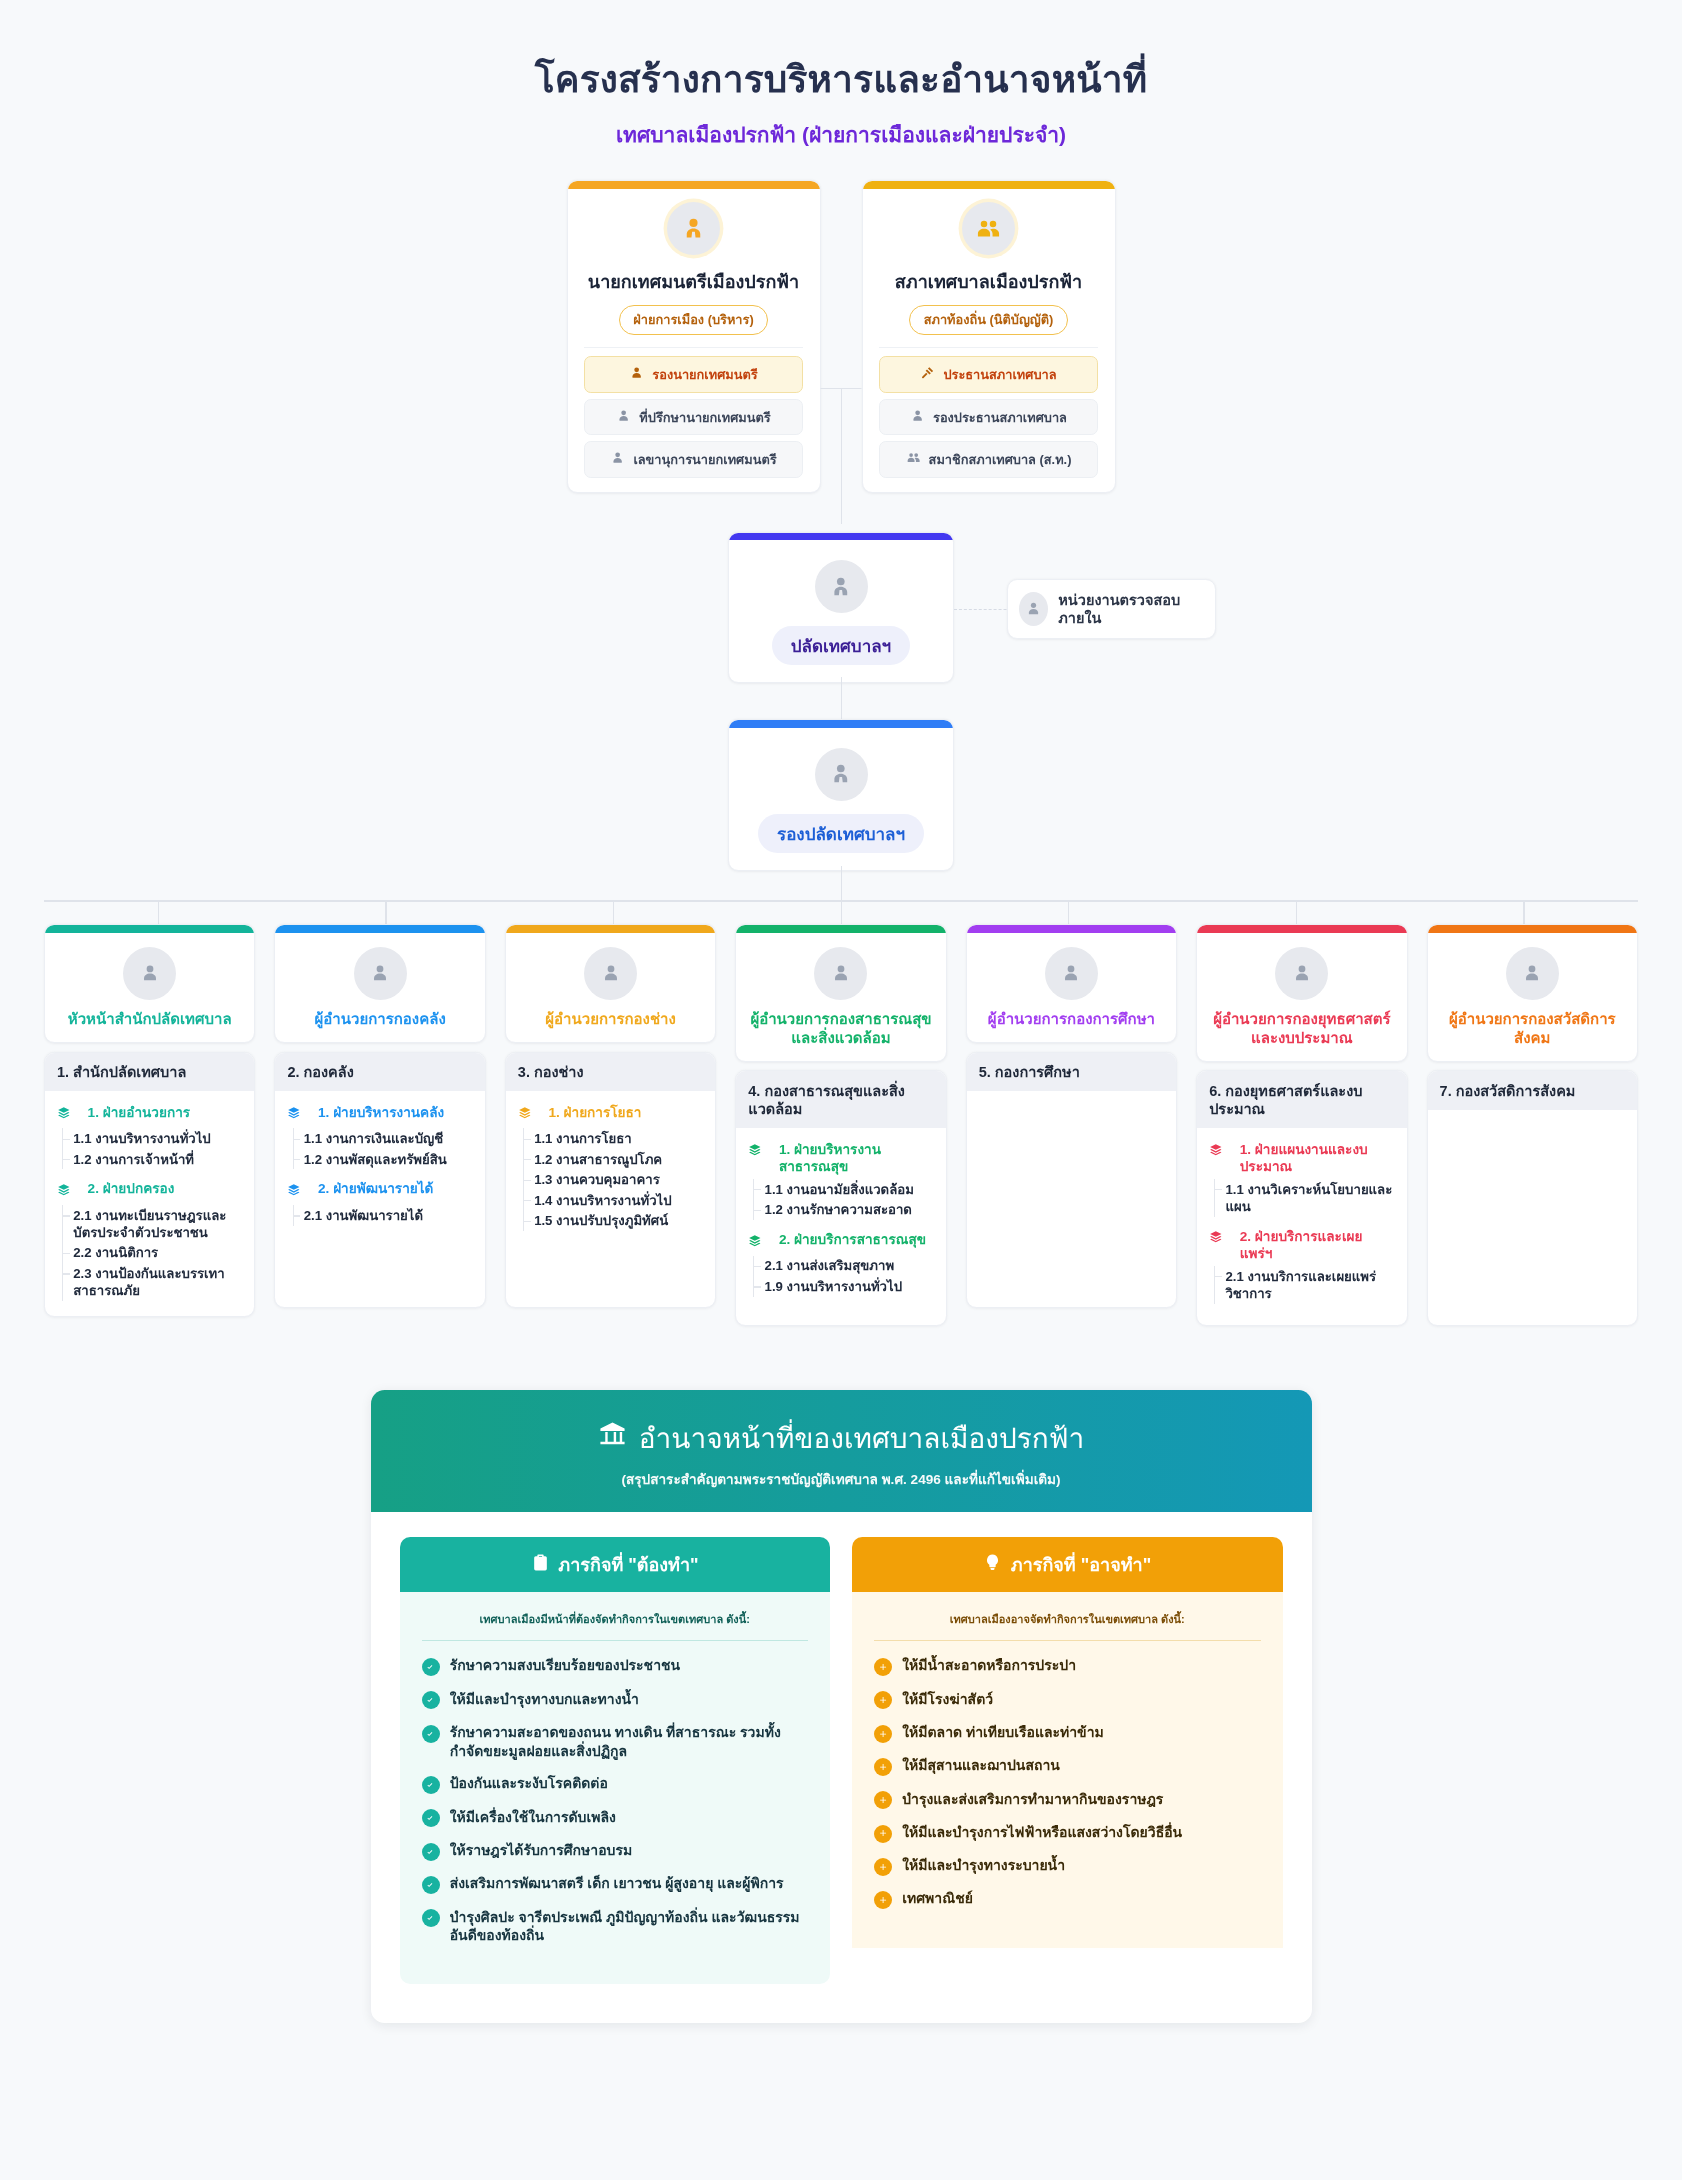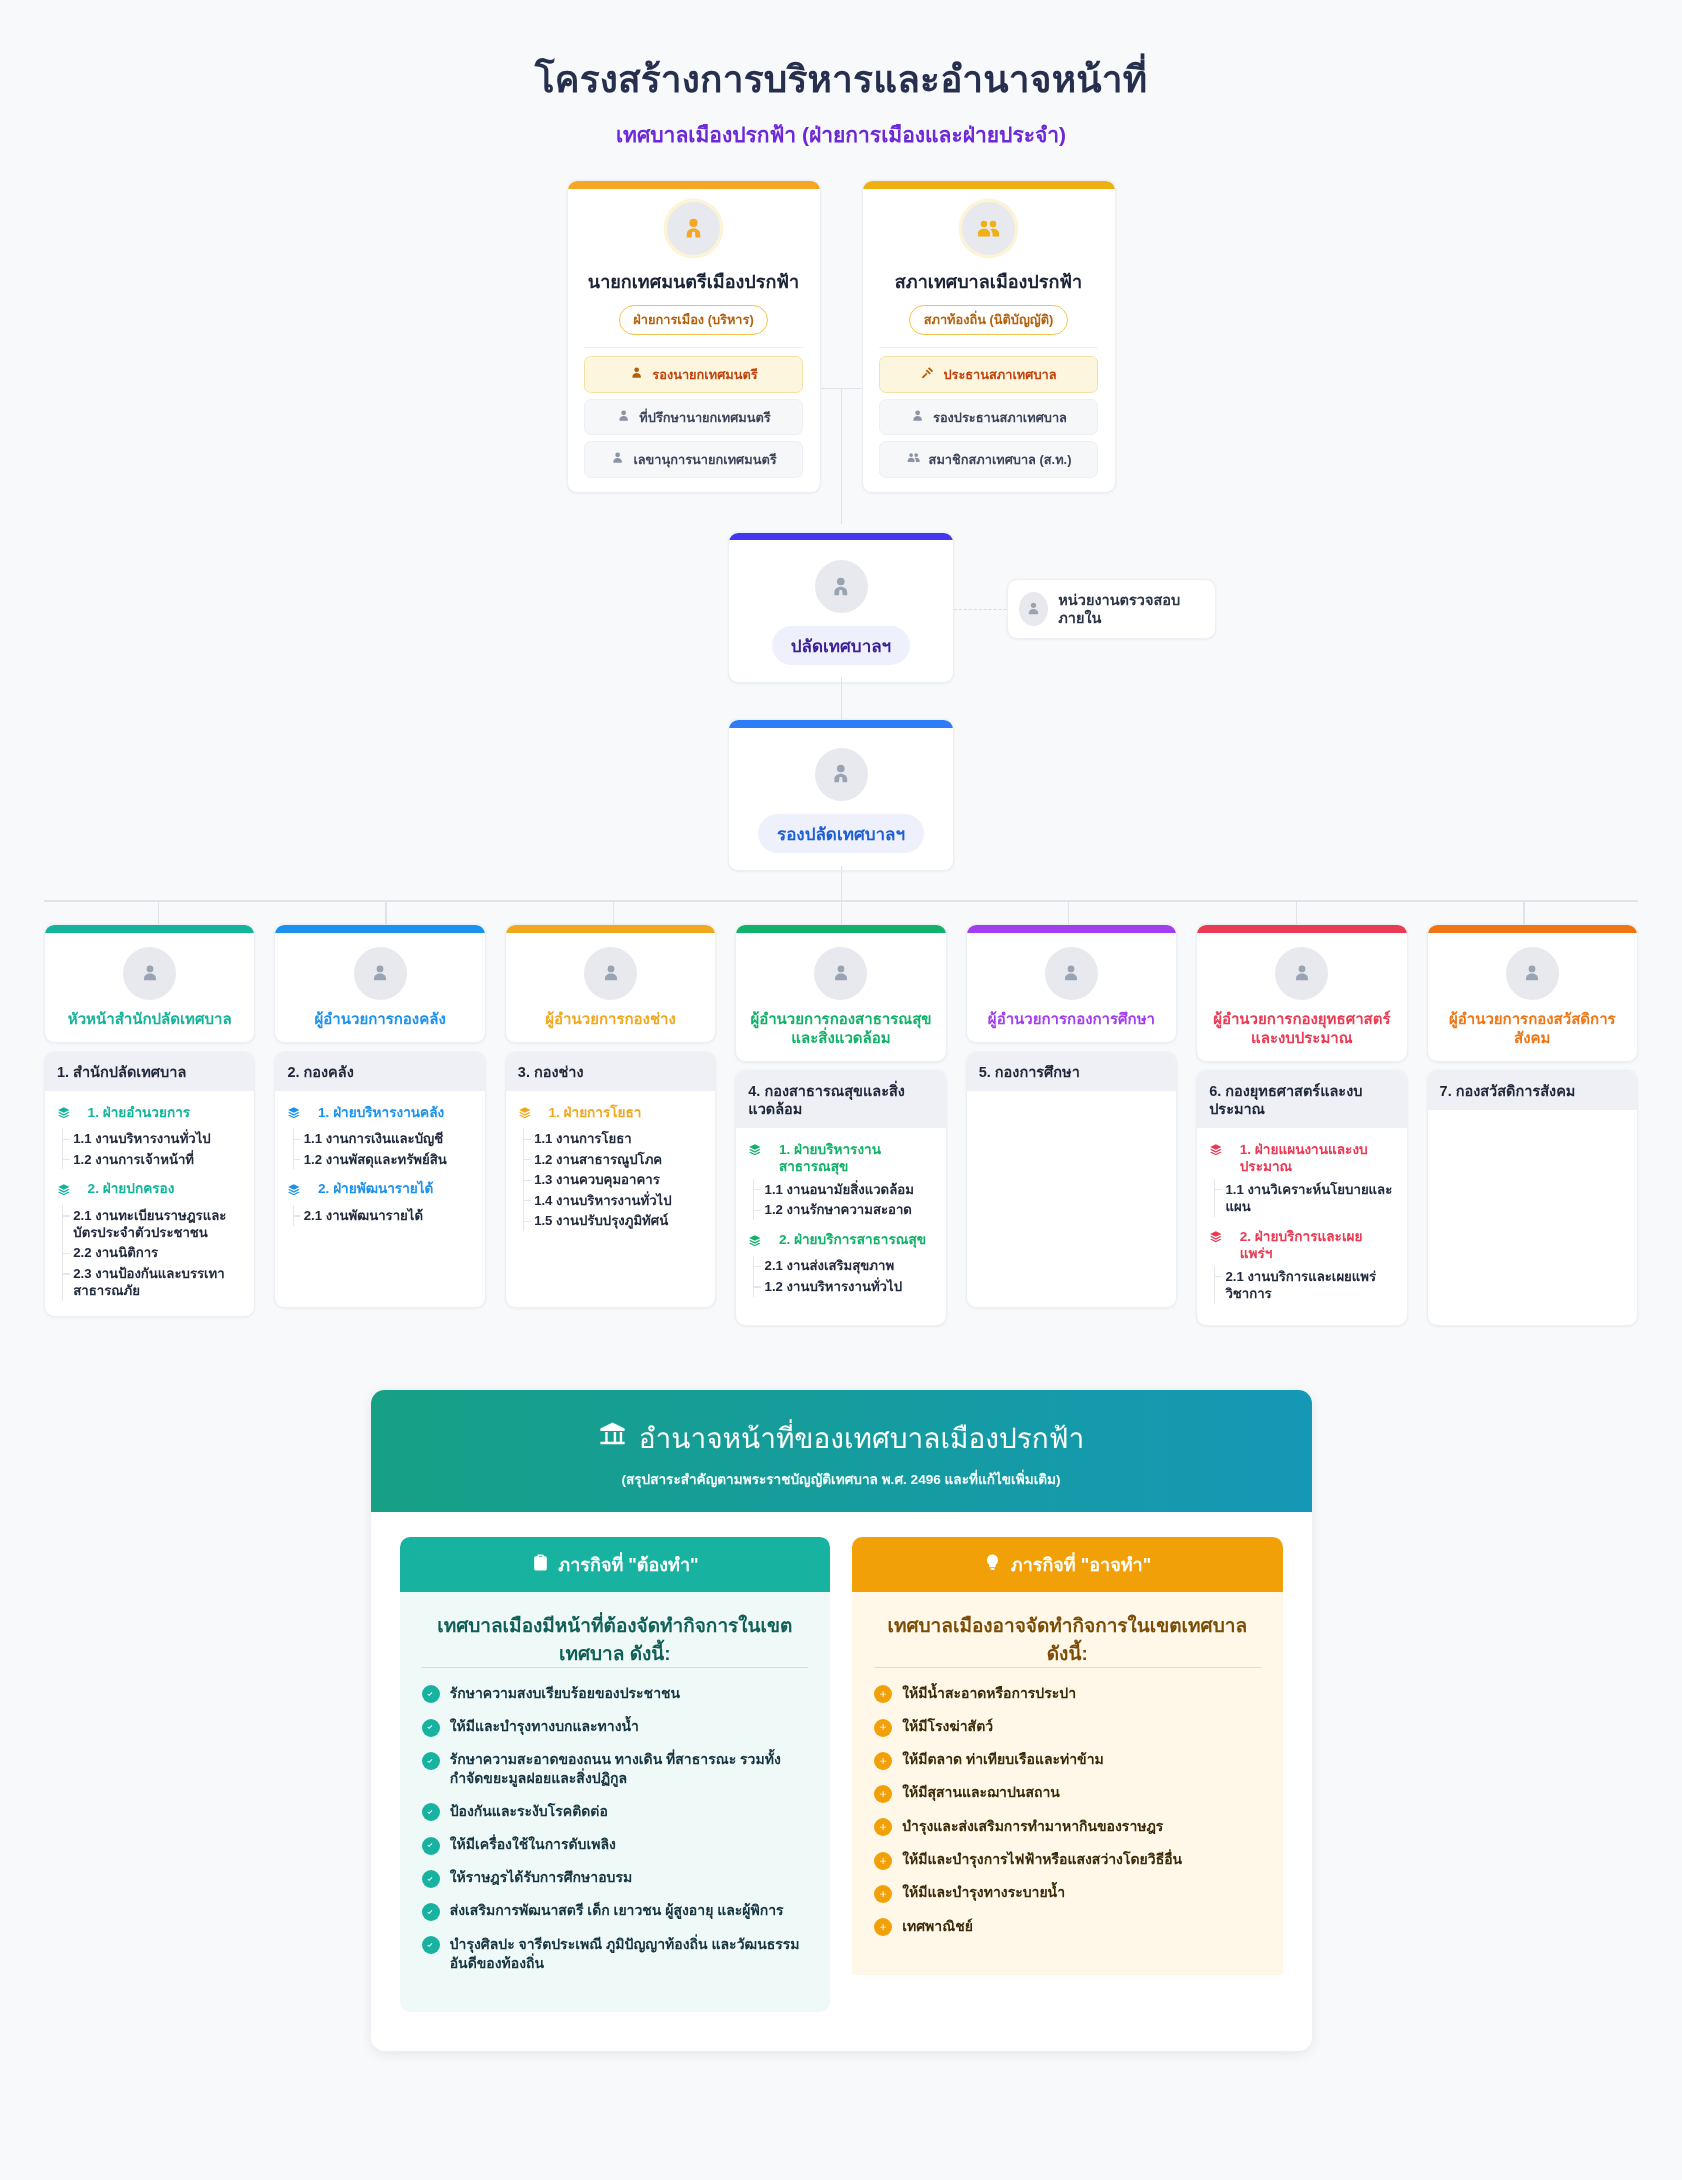--- a/index.html
+++ b/index.html
@@ -233,22 +233,22 @@
     font-size: 18px; font-weight: bold;
     padding: 12.8px 8.5px;
     display: flex; align-items: center; justify-content: center; gap: 8.5px;
   }
   .panel-head.must { background: #18b2a0; }
   .panel-head.may  { background: #f2a007; }
   .panel-body { padding: 20.4px 22px 25.6px 22px; }
   .panel-body.must { background: #effaf8; }
   .panel-body.may  { background: #fff8e9; }
   .panel-lead {
-    font-size: 19px; font-weight: bold; text-align: center;
-    line-height: 1.45; 
+    font-size: 11px; font-weight: bold; text-align: center;
+    line-height: 1.45; padding-bottom: 12px;
   }
   .panel-lead.must { color: #0f5f57; border-bottom: 1.3px solid #bfe7e1; }
   .panel-lead.may  { color: #7a4c05; border-bottom: 1.3px solid #f3ddab; }
   .panel-list { margin-top: 15.3px; }
   .li {
     display: flex; align-items: flex-start; gap: 10.2px;
     margin-bottom: 13.6px;
     font-size: 14px; font-weight: bold; line-height: 1.35;
   }
   .li.must { color: #16343f; }
@@ -547,21 +547,21 @@
             </div>
             <div class="group">
               <div class="group-title" style="color:#13b26a">
                 <span class="stack"><svg width="13.6" height="13.6" viewBox="0 0 24 24" fill="#13b26a" aria-hidden="true">
                     <path d="M12 2L2 7l10 5 10-5-10-5zM2 12l10 5 10-5-2.4-1.2L12 14.6 4.4 10.8 2 12zM2 16.6l10 5 10-5-2.4-1.2L12 19.2 4.4 15.4 2 16.6z"></path>
                   </svg></span>
                 <span>2. ฝ่ายบริการสาธารณสุข</span>
               </div>
               <div class="tasks">
                 <div class="task">2.1 งานส่งเสริมสุขภาพ</div>
-                <div class="task">1.2 งานบริหารงานทั่วไป</div>
+                <div class="task">1.9 งานบริหารงานทั่วไป</div>
               </div>
             </div>
           </div>
         </div>
       </div>
       <div class="dept-col">
         <div class="card head-card">
           <div class="topbar" style="background:#a23ef0"></div>
           <div class="inner">
             <div class="avatar">

